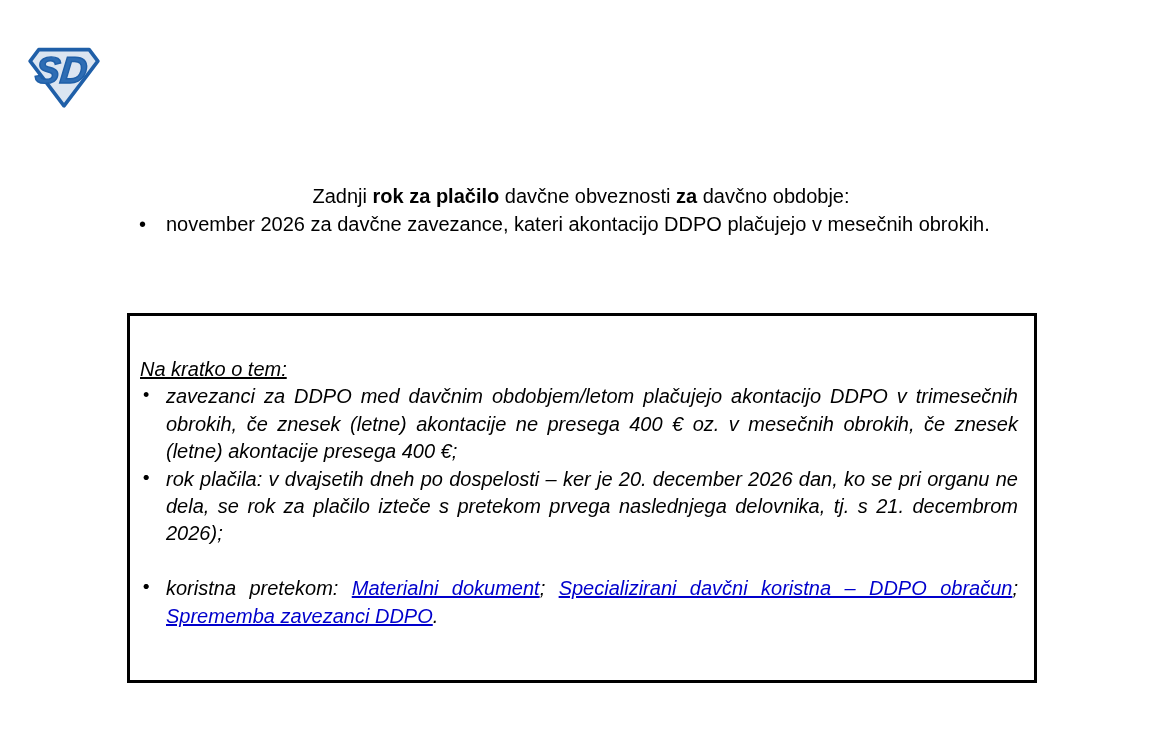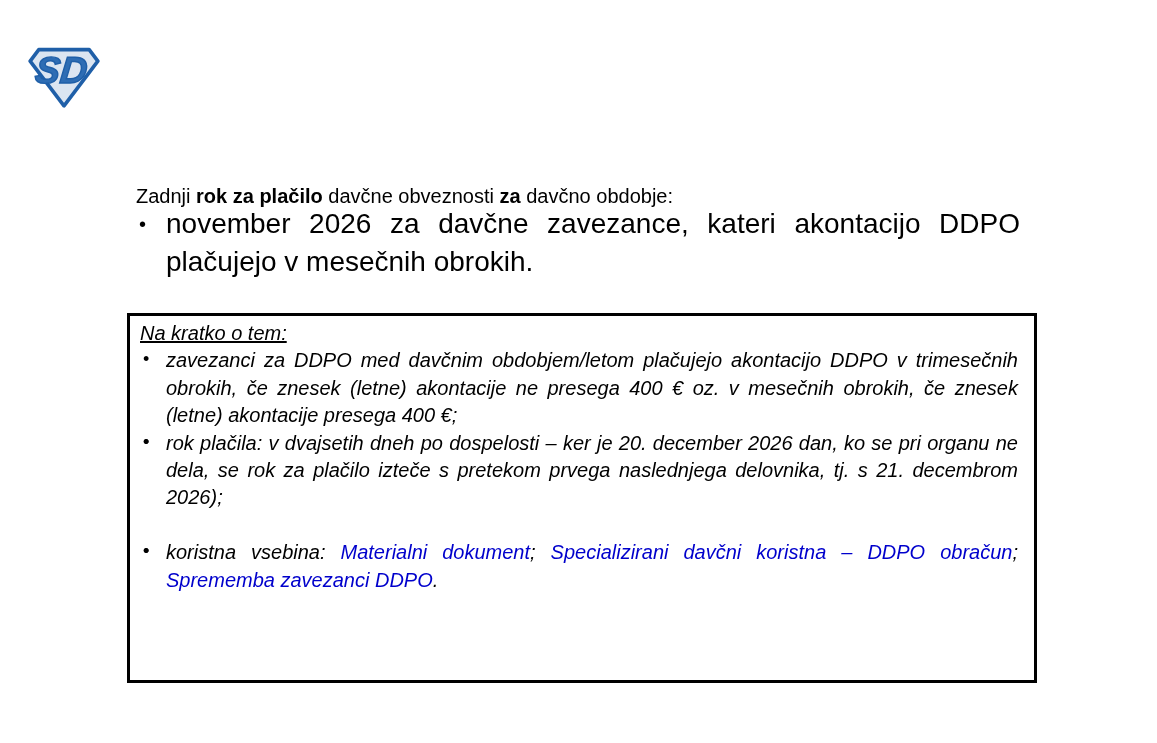--- a/index.html
+++ b/index.html
@@ -25,76 +25,78 @@
     height: 64px;
   }
   
   .intro-heading {
     position: absolute;
     left: 136px;
     top: 163px;
     width: 890px;
     font-size: 20px;
     line-height: 26px;
-    text-align: left;
+    text-align: center;
     white-space: nowrap;
   }
   .intro-heading b { font-weight: bold; }
   .intro-bullet {
     position: absolute;
     left: 136px;
     top: 205px;
     width: 884px;
   }
   .intro-bullet .marker {
     position: absolute;
     left: 3px;
     top: 0;
     font-size: 20px;
     line-height: 38px;
   }
   .intro-bullet .txt {
     display: block;
     padding-left: 30px;
-    font-size: 28px;
+    font-size: 20px;
     line-height: 38px;
     text-align: justify;
   }
   
   .box {
     position: absolute;
     left: 127px;
     top: 313px;
     width: 910px;
     height: 370px;
     box-sizing: border-box;
     border: 3px solid #000000;
     padding: 4px 16px 6px 10px;
     font-style: italic;
     font-size: 20px;
     line-height: 27.4px;
   }
   .box-title {
     text-decoration: underline;
+    margin-top: 36px;
   }
   .box-bullet {
     position: relative;
     padding-left: 26px;
     text-align: justify;
   }
   .box-bullet .marker {
     position: absolute;
     left: 3px;
     top: -1px;
     font-style: normal;
     font-size: 18px;
   }
   .spacer-line { height: 27.4px; }
   a.doc-link {
     color: #0000CC;
+    text-decoration: underline;
     cursor: pointer;
   }
 </style>
 </head>
 <body>
 
 <div id="page">
 
   <svg id="logo" viewBox="0 0 100 88" aria-hidden="true">
     <path d="M 15 6 L 85 6 L 97 22 L 50 84 L 3 22 Z" fill="#dbe5f1" stroke="#1f5fa8" stroke-width="5" stroke-linejoin="round"></path>
@@ -123,17 +125,17 @@
       <span class="marker">•</span><span>rok plačila: v dvajsetih dneh po dospelosti – ker je 20. december 2026 dan, ko se pri organu ne dela, se rok za plačilo izteče s pretekom prvega naslednjega delovnika, tj. s 21. decembrom 2026);</span>
     </div>
 
     <div class="spacer-line"></div>
 
     <div class="box-bullet">
       <span class="marker">•</span>
     </div>
 
     <div class="box-bullet">
-      <span class="marker">•</span><span><span>koristna vsebina: </span><a class="doc-link">Materialni dokument</a><span>; </span><a class="doc-link">Specializirani davčni koristna – DDPO obračun</a><span>; </span><a class="doc-link">Sprememba zavezanci DDPO</a><span>.</span></span>
+      <span class="marker">•</span><span><span>koristna pretekom: </span><a class="doc-link">Materialni dokument</a><span>; </span><a class="doc-link">Specializirani davčni koristna – DDPO obračun</a><span>; </span><a class="doc-link">Sprememba zavezanci DDPO</a><span>.</span></span>
     </div>
   </div>
 
 </div>
 
 </body></html>

